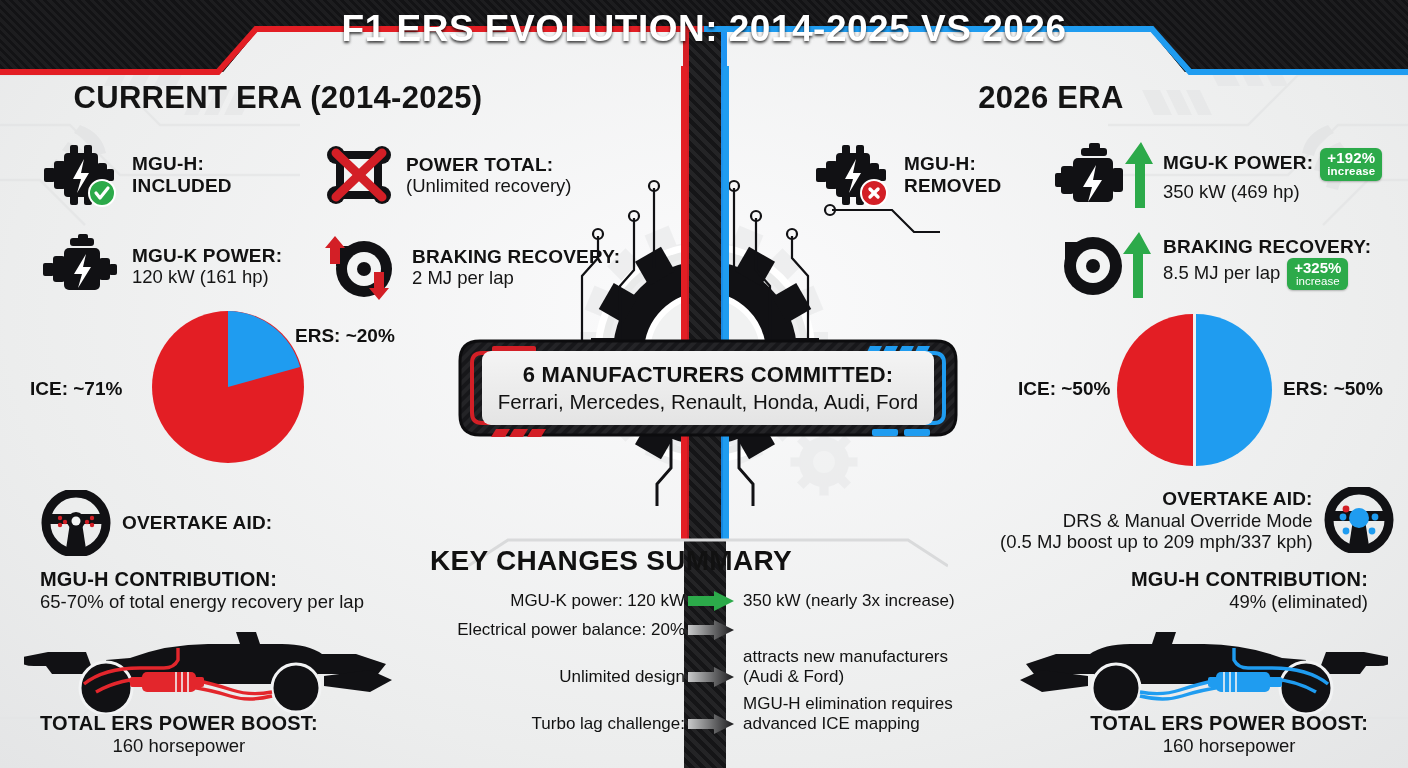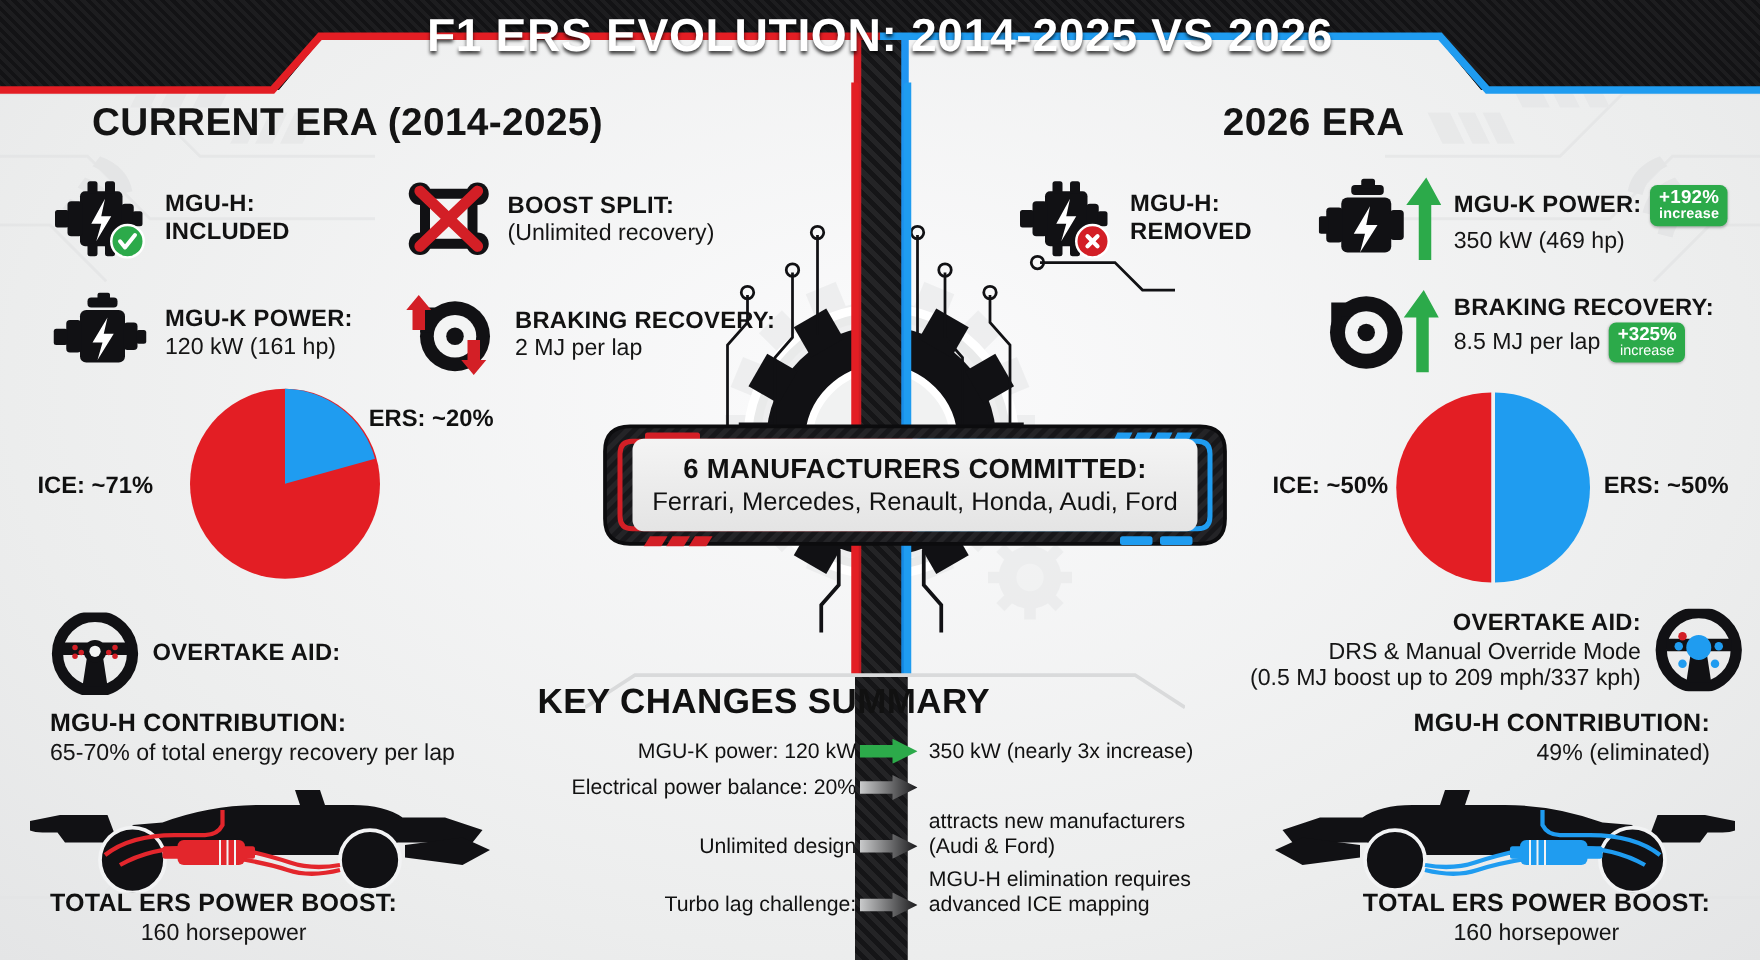--- a/index.html
+++ b/index.html
@@ -94,21 +94,21 @@
   .badge .b1 { display:block; font-size: 15px; font-weight: bold; }
   .badge .b2 { display:block; font-size: 11.5px; margin-top: 1px; }
   .pie-label { position: absolute; font-size: 19px; font-weight: bold; color: #101010; white-space: nowrap; }
 
   
   .block-title { font-size: 20px; font-weight: bold; color: #111; letter-spacing: .2px; white-space: nowrap; }
   .block-sub   { font-size: 18.5px; color: #151515; white-space: nowrap; }
 
   
   .mfg-box {
-    position: absolute; left: 476px; top: 333px; width: 512px; height: 110px; z-index: 8;
+    position: absolute; left: 452px; top: 333px; width: 512px; height: 110px; z-index: 8;
   }
   .mfg-inner {
     position: absolute; left: 30px; top: 18px; width: 452px; height: 74px;
     background: linear-gradient(#f4f4f4, #e4e4e4);
     border-radius: 9px;
     display: flex; flex-direction: column; align-items: center; justify-content: center;
   }
   .mfg-l1 { font-size: 22px; font-weight: bold; color: #111; letter-spacing: .2px; }
   .mfg-l2 { font-size: 20.5px; color: #111; margin-top: 2px; }
 
@@ -333,21 +333,21 @@
         <circle cx="14" cy="52" r="9"></circle>
           <circle cx="60" cy="52" r="9"></circle>
       </g>
       <rect x="22" y="16" width="30" height="32" rx="3" fill="#f3f4f4"></rect>
       <g stroke="#d31f26" stroke-width="9" stroke-linecap="round">
         <path d="M14 10 L60 54"></path>
           <path d="M60 10 L14 54"></path>
       </g>
     </svg>
     <div class="txt">
-      <div class="t1">BOOST SPLIT:</div>
+      <div class="t1">POWER TOTAL:</div>
       <div class="t2">(Unlimited recovery)</div>
     </div>
   </div>
 
   <div class="spec" style="left:40px; top:234px;">
     <svg width="82" height="64" viewBox="0 0 82 64">
       <g fill="#111114">
         <rect x="24" y="14" width="36" height="42" rx="5"></rect>
         <rect x="30" y="4" width="24" height="8" rx="3"></rect>
         <rect x="38" y="0" width="10" height="8" rx="2"></rect>

